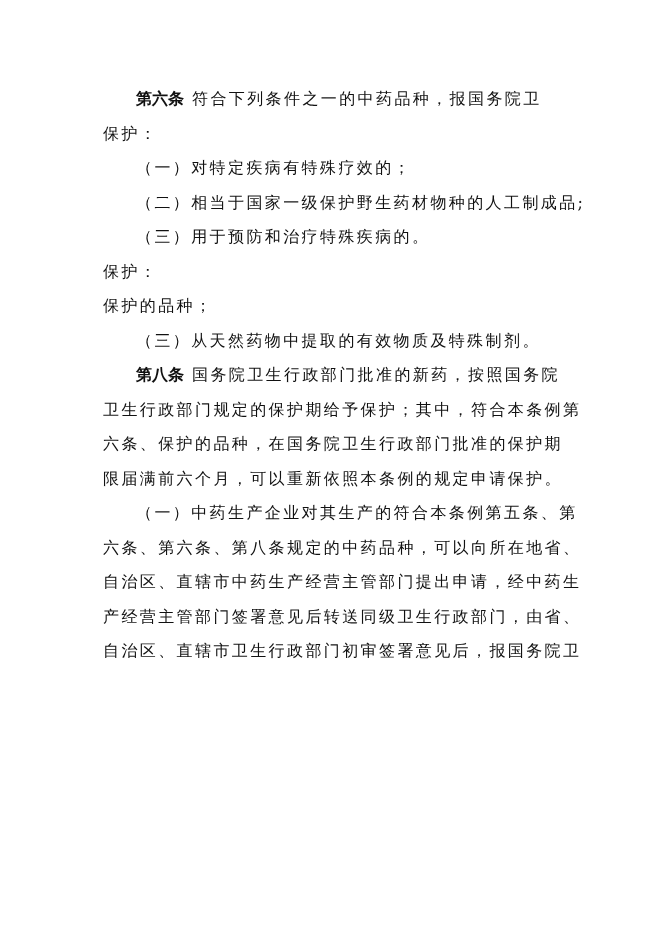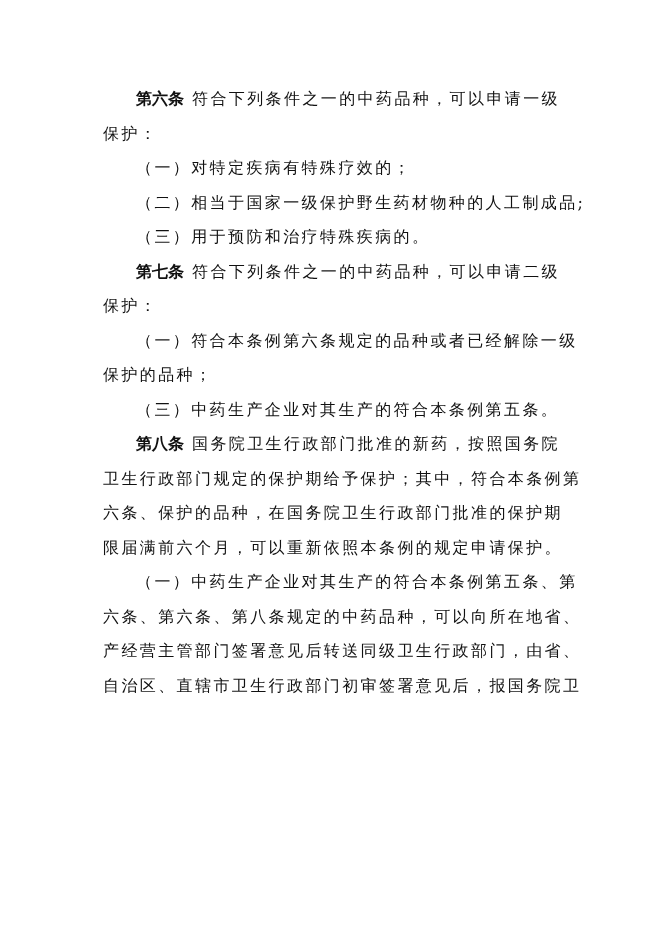--- a/index.html
+++ b/index.html
@@ -7,31 +7,30 @@
          font-family: "DejaVu Serif", "Liberation Serif", serif; color: #111; }
   .page { position: absolute; left: 103px; top: 82px; width: 460px; }
   .line { height: 34.5px; line-height: 34.5px; font-size: 16px; white-space: nowrap; letter-spacing: 2.4px; }
   .indent { padding-left: 33px; }
   .art { font-family: Liberation Sans, sans-serif; font-weight: bold; letter-spacing: 0; margin-right: 8px; }
 </style>
 </head>
 <body>
 
 <div class="page" id="page">
-    <div class="line indent"><span class="art">第六条</span><span>符合下列条件之一的中药品种，可以申请一级</span></div>
+    <div class="line indent"><span class="art">第六条</span><span>符合下列条件之一的中药品种，报国务院卫</span></div>
     <div class="line"><span>保护：</span></div>
     <div class="line indent"><span>（一）对特定疾病有特殊疗效的；</span></div>
     <div class="line indent"><span>（二）相当于国家一级保护野生药材物种的人工制成品;</span></div>
     <div class="line indent"><span>（三）用于预防和治疗特殊疾病的。</span></div>
-    <div class="line indent"><span class="art">第七条</span><span>符合下列条件之一的中药品种，可以申请二级</span></div>
     <div class="line"><span>保护：</span></div>
-    <div class="line indent"><span>（一）符合本条例第六条规定的品种或者已经解除一级</span></div>
     <div class="line"><span>保护的品种；</span></div>
-    <div class="line indent"><span>（三）中药生产企业对其生产的符合本条例第五条。</span></div>
+    <div class="line indent"><span>（三）从天然药物中提取的有效物质及特殊制剂。</span></div>
     <div class="line indent"><span class="art">第八条</span><span>国务院卫生行政部门批准的新药，按照国务院</span></div>
     <div class="line"><span>卫生行政部门规定的保护期给予保护；其中，符合本条例第</span></div>
     <div class="line"><span>六条、保护的品种，在国务院卫生行政部门批准的保护期</span></div>
     <div class="line"><span>限届满前六个月，可以重新依照本条例的规定申请保护。</span></div>
     <div class="line indent"><span>（一）中药生产企业对其生产的符合本条例第五条、第</span></div>
     <div class="line"><span>六条、第六条、第八条规定的中药品种，可以向所在地省、</span></div>
+    <div class="line"><span>自治区、直辖市中药生产经营主管部门提出申请，经中药生</span></div>
     <div class="line"><span>产经营主管部门签署意见后转送同级卫生行政部门，由省、</span></div>
     <div class="line"><span>自治区、直辖市卫生行政部门初审签署意见后，报国务院卫</span></div>
   </div>
 
 </body></html>

